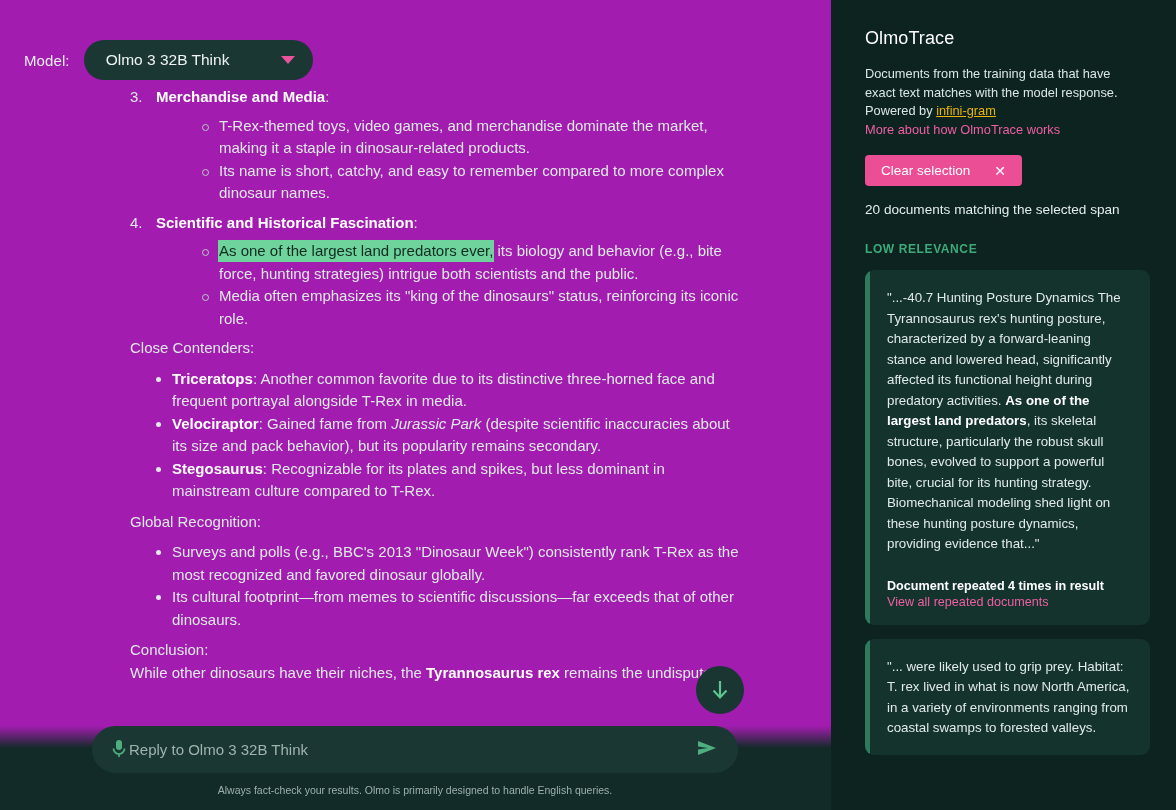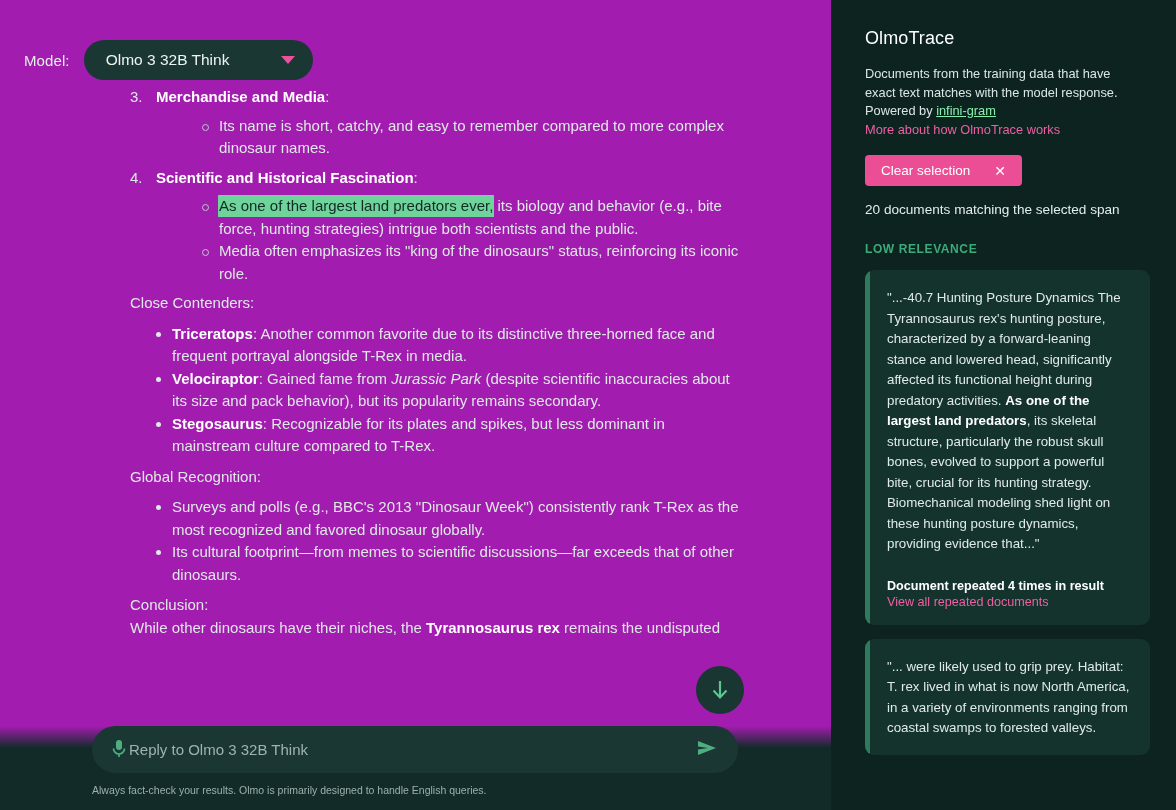--- a/index.html
+++ b/index.html
@@ -134,42 +134,42 @@
     gap: 1px;
   }
   .composer-input {
     flex: 1;
     background: transparent; border: none; outline: none;
     font-family: "Liberation Sans", sans-serif;
     font-size: 15px; color: #e4edea;
   }
   .composer-input::placeholder { color: #9fb3af; }
   .disclaimer {
-    text-align: left;
+    text-align: center;
     font-size: 10.5px;
     color: #9db0ac;
     margin-top: 11px;
   }
 
   
   .trace-pane {
     width: 345px; height: 810px;
     background: #0d2320;
     padding: 28px 26px 0 34px;
     overflow: hidden;
     position: relative;
   }
   .trace-title {
     font-size: 18px; color: #ffffff; font-weight: 400;
     margin-bottom: 16px; letter-spacing: .1px;
   }
   .trace-desc {
     font-size: 12.8px; line-height: 18.5px; color: #dbe7e4;
   }
-  .link-pink { color: #86efac; text-decoration: underline; cursor: pointer; }
+  .link-pink { color: #eab308; text-decoration: underline; cursor: pointer; }
   .link-pink-nounder { color: #ef5fa4; text-decoration: none; cursor: pointer; display:inline-block; margin-top:0px;}
   .clear-btn {
     margin-top: 16px;
     display: inline-flex; align-items: center; justify-content: center;
     gap: 24px;
     height: 31px; padding: 0 16px;
     background: #ec4e96;
     border: none; border-radius: 4px;
     color: #ffffff; font-size: 13.5px;
     font-family: "Liberation Sans", sans-serif;
@@ -243,20 +243,21 @@
         <span class="chev"></span>
       </div>
     </div>
 
     <div class="message">
 
       <ol class="num">
         <li>
           <span class="hd">Merchandise and Media</span><span>:</span>
           <ul class="circ">
+            <li>T-Rex-themed toys, video games, and merchandise dominate the market, making it a staple in dinosaur-related products.</li>
             <li>Its name is short, catchy, and easy to remember compared to more complex dinosaur names.</li>
           </ul>
         </li>
         <li>
           <span class="hd">Scientific and Historical Fascination</span><span>:</span>
           <ul class="circ">
             <li><span class="hl">As one of the largest land predators ever,</span> <span>its biology and behavior (e.g., bite force, hunting strategies) intrigue both scientists and the public.</span></li>
             <li>Media often emphasizes its "king of the dinosaurs" status, reinforcing its iconic role.</li>
           </ul>
         </li>

